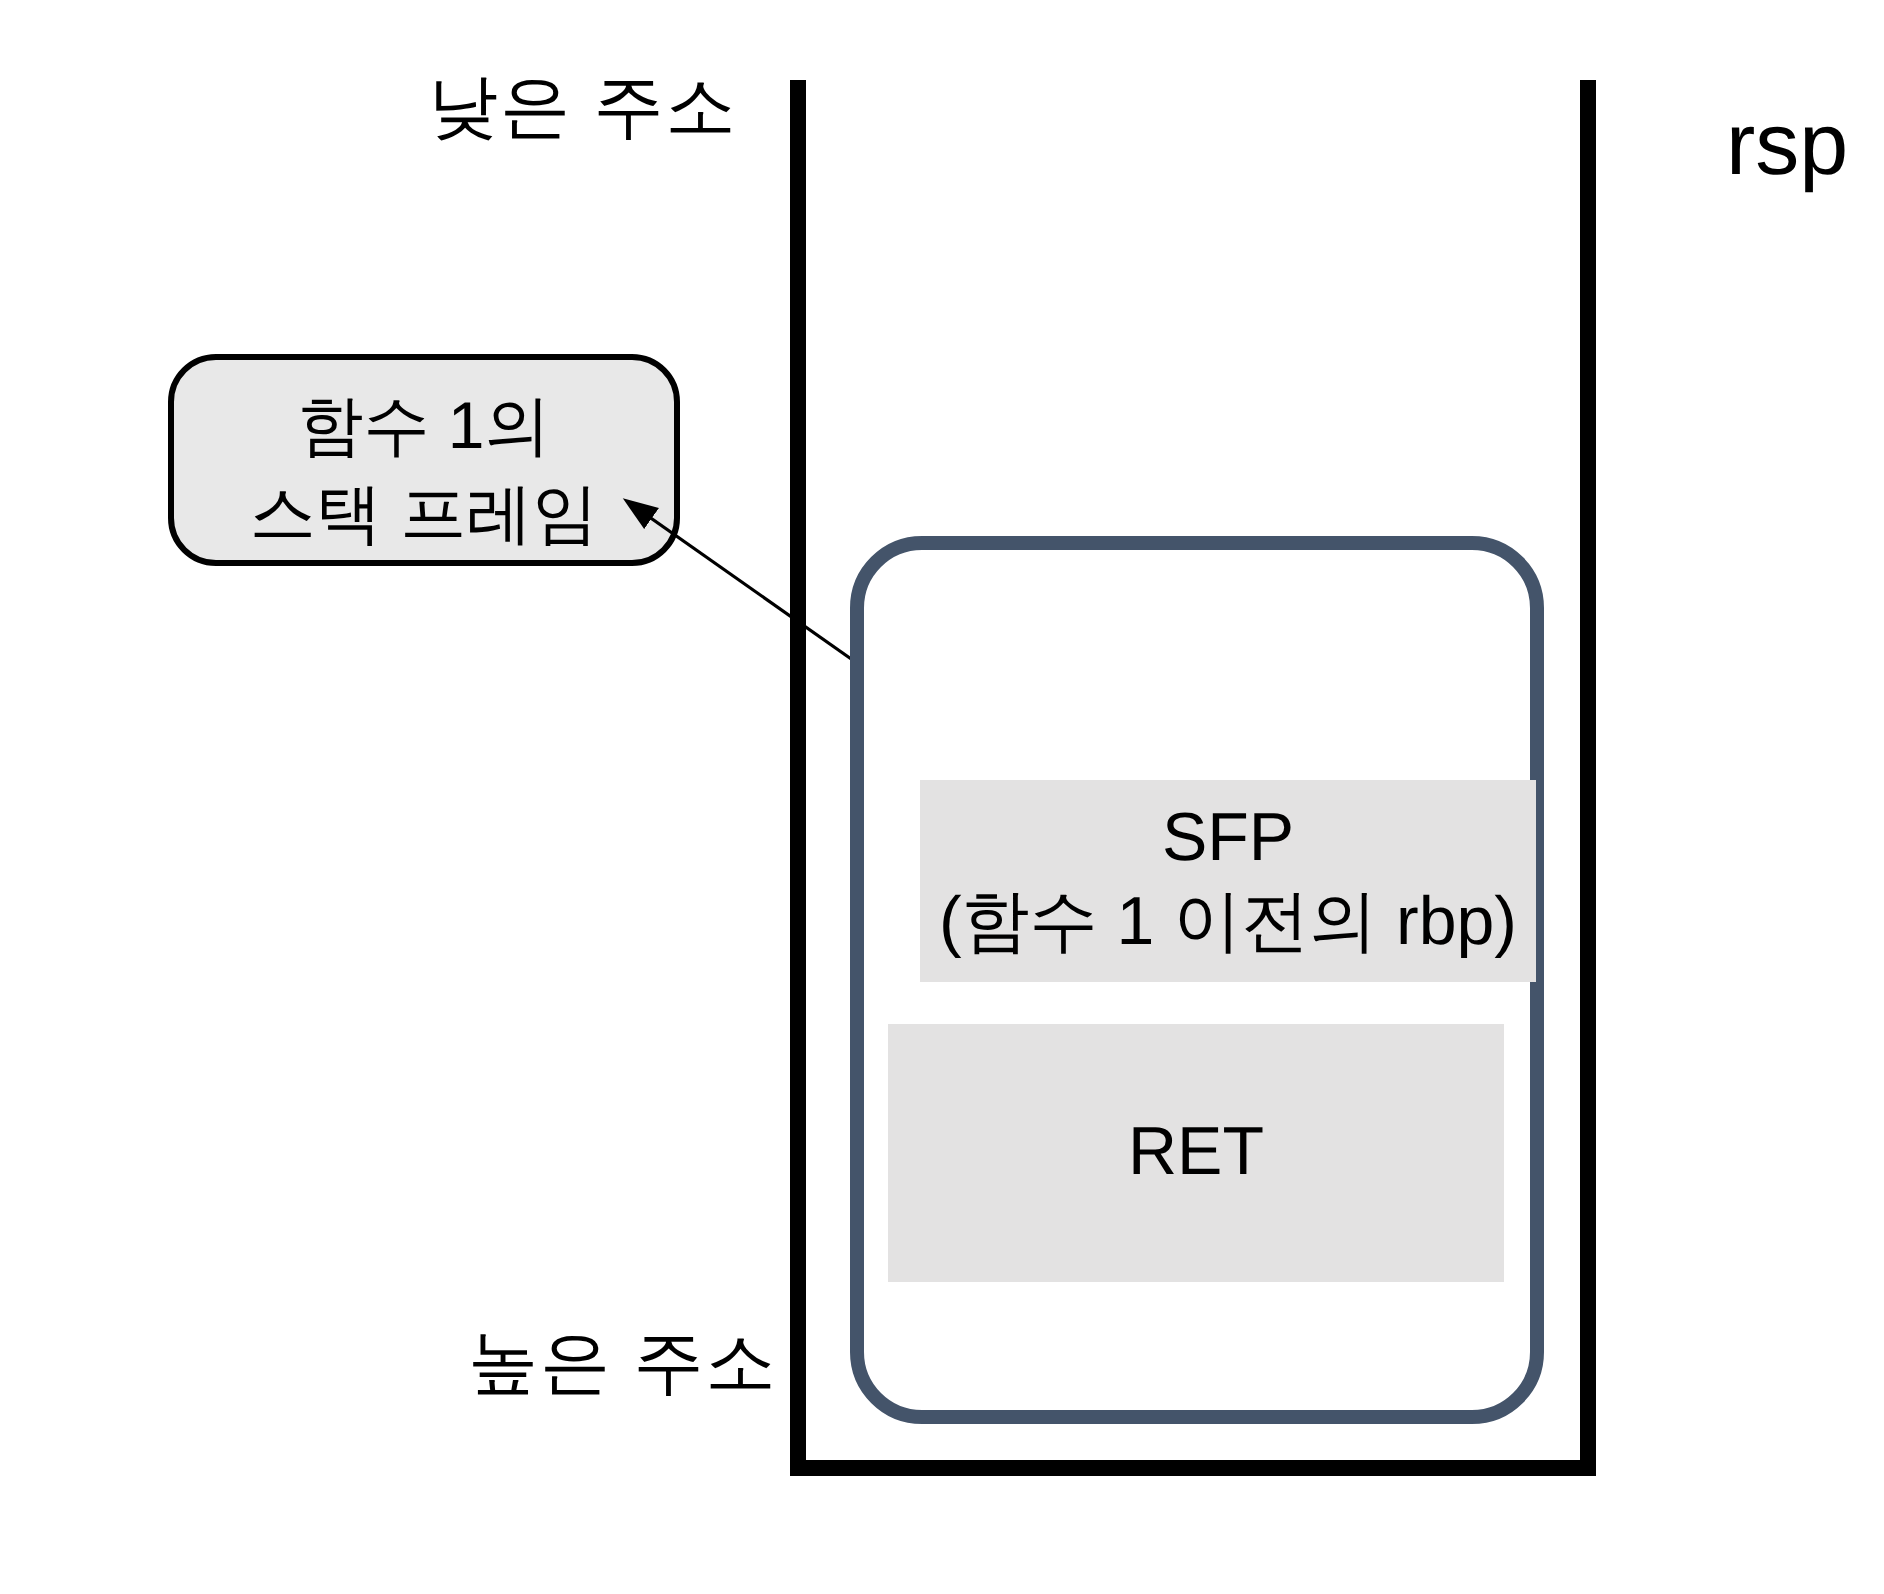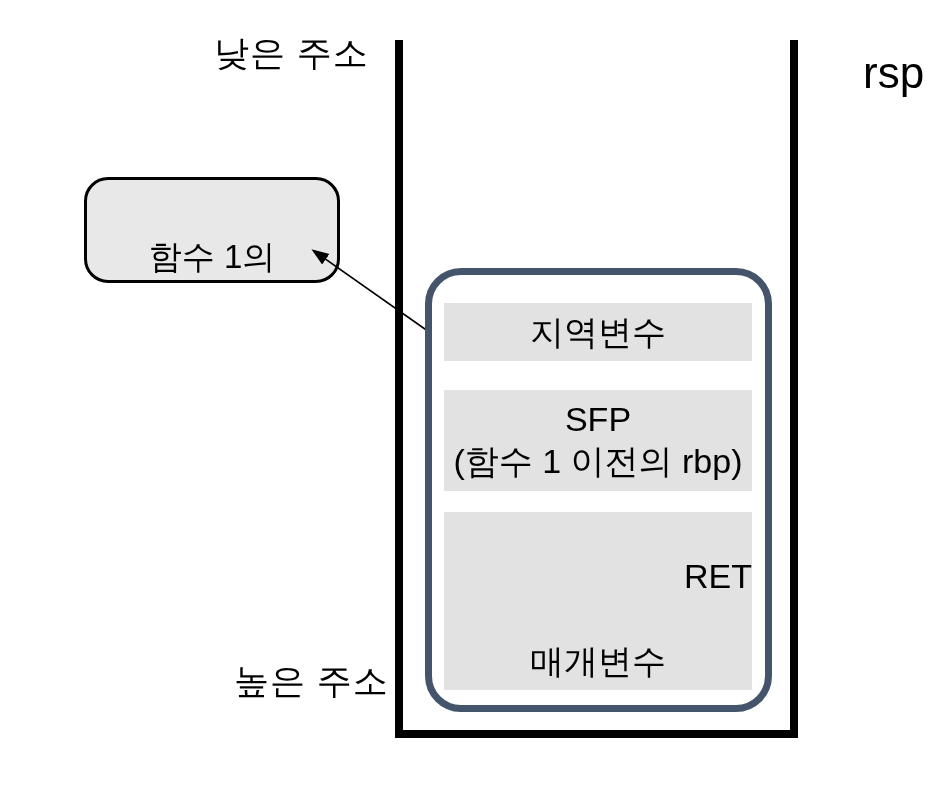--- a/index.html
+++ b/index.html
@@ -38,63 +38,56 @@
 
   .cell{
     position:absolute;left:444px;width:308px;background:var(--cell-bg);
     display:flex;flex-direction:column;align-items:center;justify-content:center;
     text-align:center;
   }
   .cell .cell-title{font-size:34px;line-height:1.2;}
   .cell .cell-sub{font-size:34px;line-height:1.25;}
   .cell .cell-sub:empty{display:none;}
   #cell-0{top:303px;height:58px;}
-  #cell-1{top:390px;height:101px;}
-  #cell-2{top:512px;height:129px;align-items:flex-end;}
+  #cell-1{top:390px;height:101px;margin-left:16px;}
+  #cell-2{top:512px;height:129px;}
   #cell-3{top:632px;height:58px;}
 
   #arrow-svg{position:absolute;left:298px;top:236px;width:150px;height:110px;}
 </style>
 </head>
 <body>
 
 <div class="canvas">
 
   <div class="addr-label" id="low-addr">낮은 주소</div>
   <div class="addr-label" id="high-addr">높은 주소</div>
   <div id="rsp-label">rsp</div>
 
   <div class="wall" id="wall-left"></div>
   <div class="wall" id="wall-right"></div>
   <div class="wall" id="wall-bottom"></div>
 
   <div class="callout">
     <span>함수 1의</span>
+    <span>스택 프레임</span>
   </div>
 
   <svg id="arrow-svg" viewBox="0 0 150 110" xmlns="http://www.w3.org/2000/svg">
     <defs>
       <marker id="ah" markerWidth="12" markerHeight="10" refX="9" refY="4" orient="auto">
         <path d="M0,0 L11,4 L0,8 z" fill="#000000"></path>
       </marker>
     </defs>
     <line x1="134" y1="98" x2="16" y2="15" stroke="#000000" stroke-width="1.6" marker-end="url(#ah)"></line>
   </svg>
 
   <div class="frame"></div>
 
-  <div class="cell" id="cell-0">
-    <span class="cell-title">지역변수</span>
-
-  </div>
   <div class="cell" id="cell-1">
     <span class="cell-title">SFP</span>
     <span class="cell-sub">(함수 1 이전의 rbp)</span>
   </div>
   <div class="cell" id="cell-2">
     <span class="cell-title">RET</span>
   </div>
-  <div class="cell" id="cell-3">
-    <span class="cell-title">매개변수</span>
-
-  </div>
 
 </div>
 
 </body></html>

